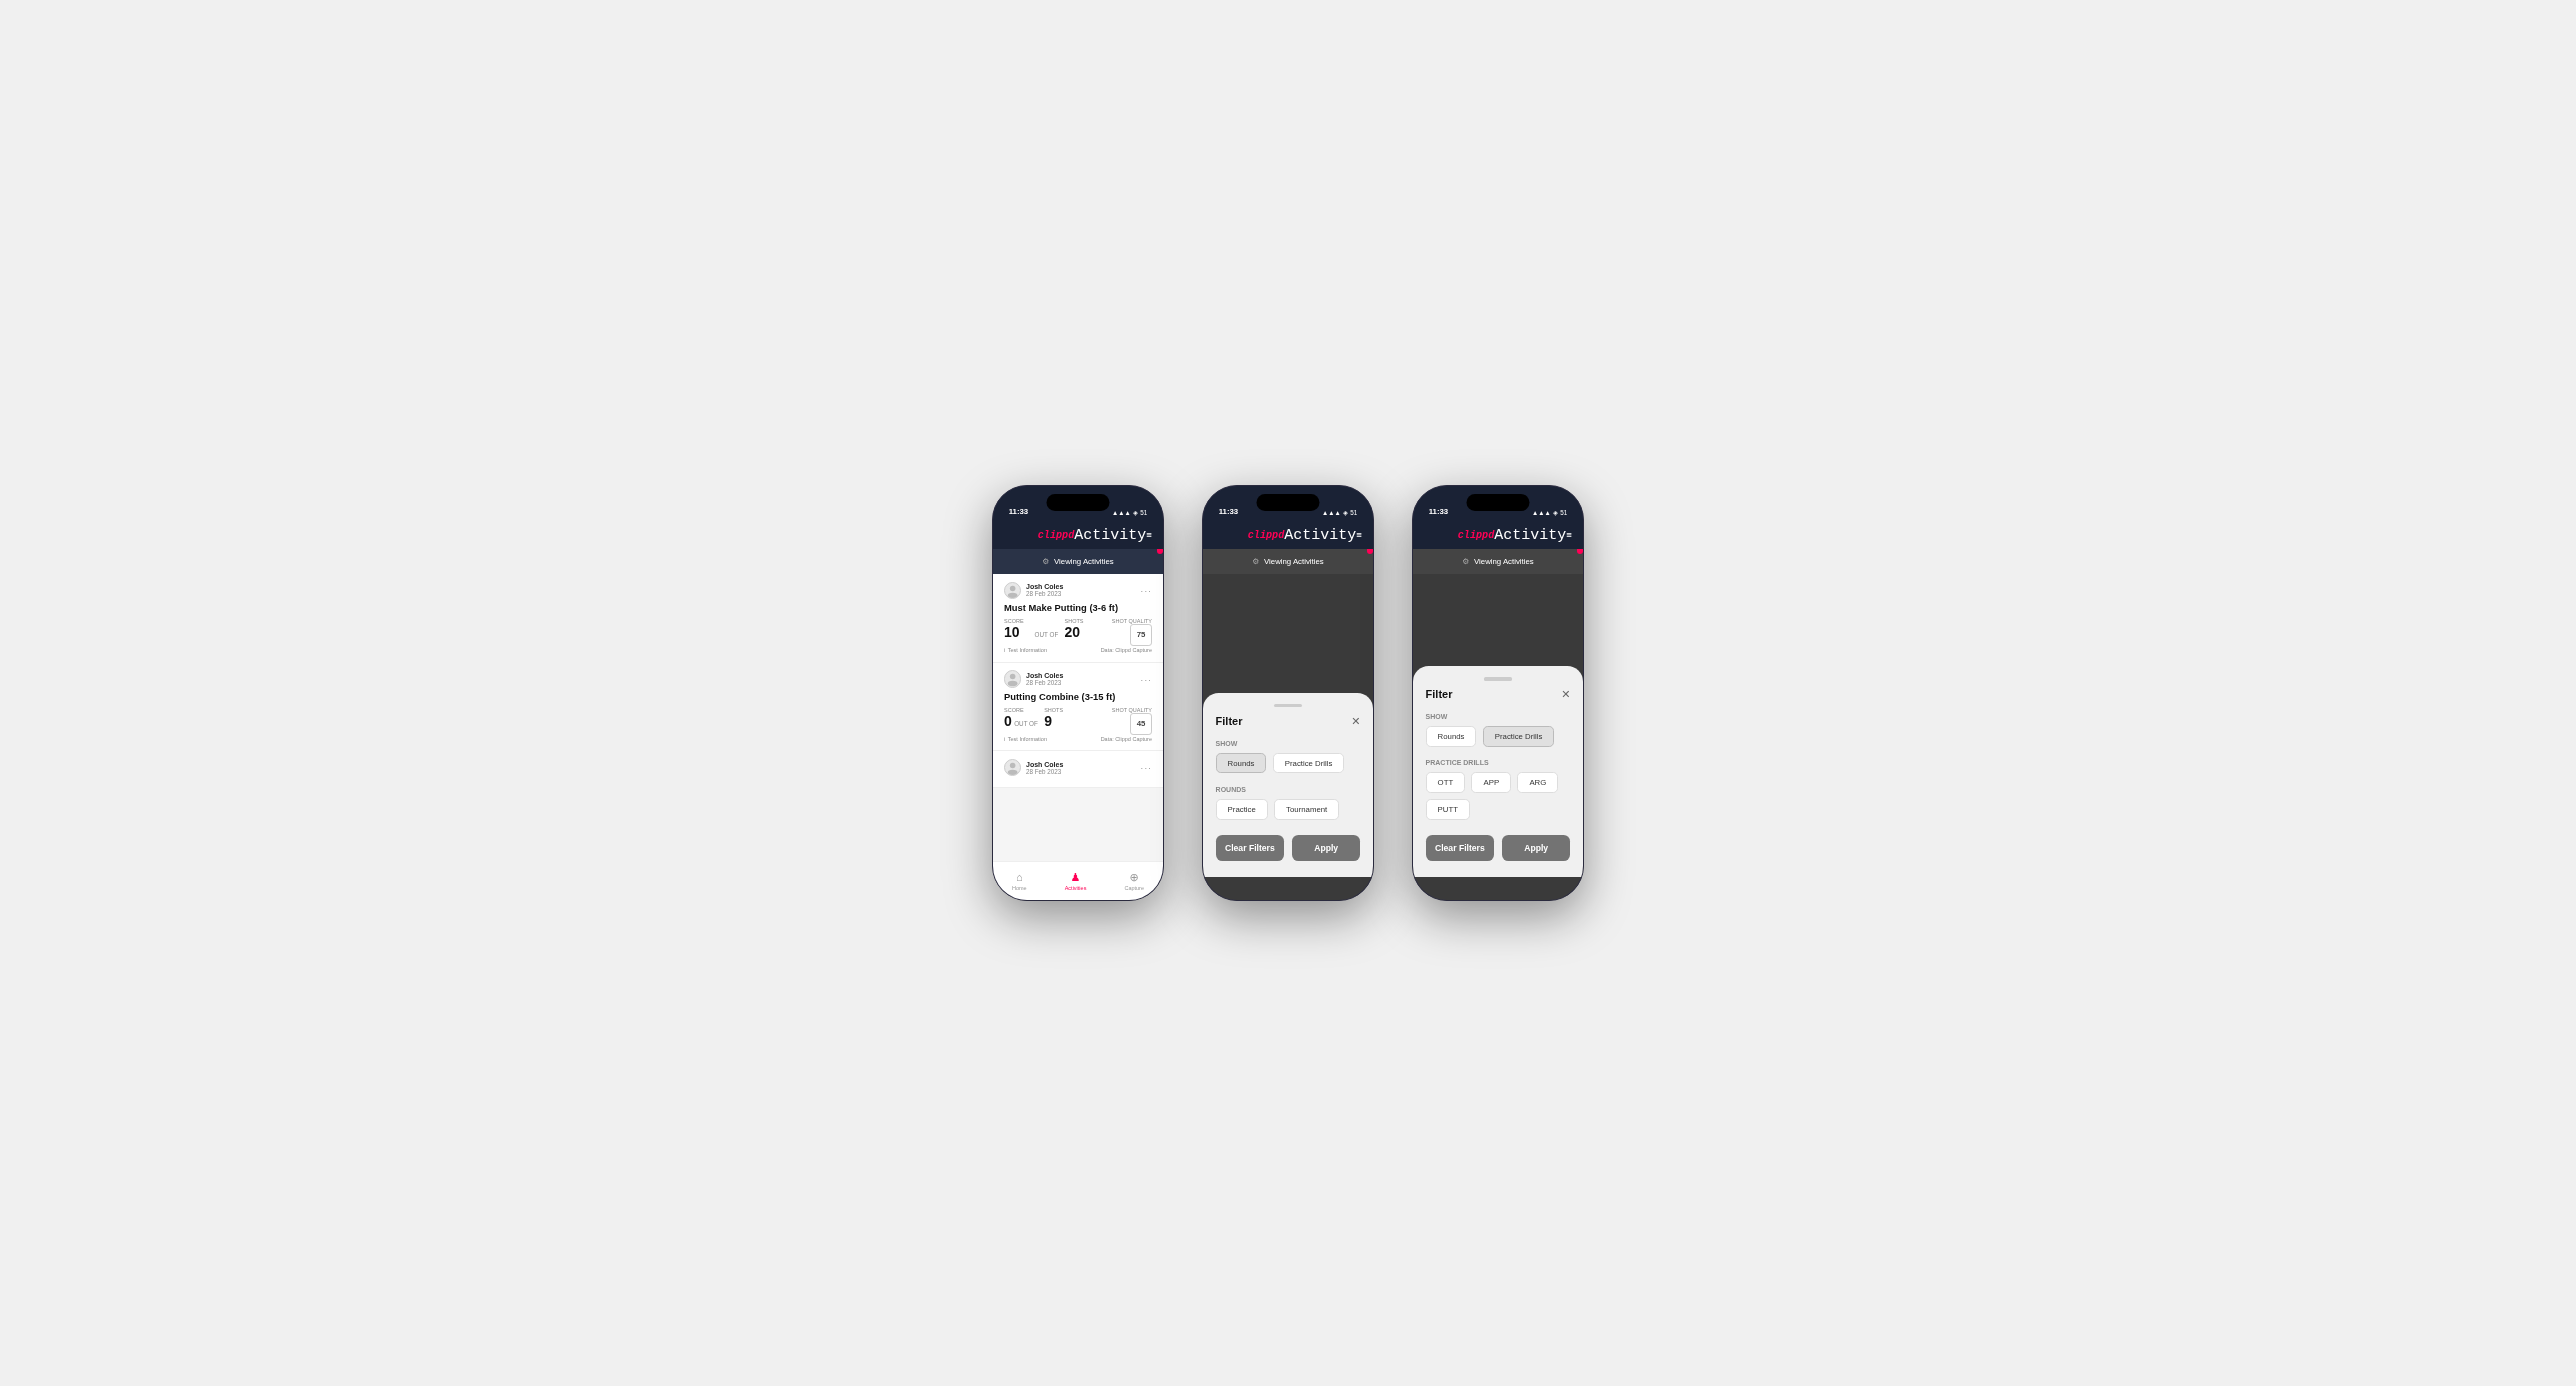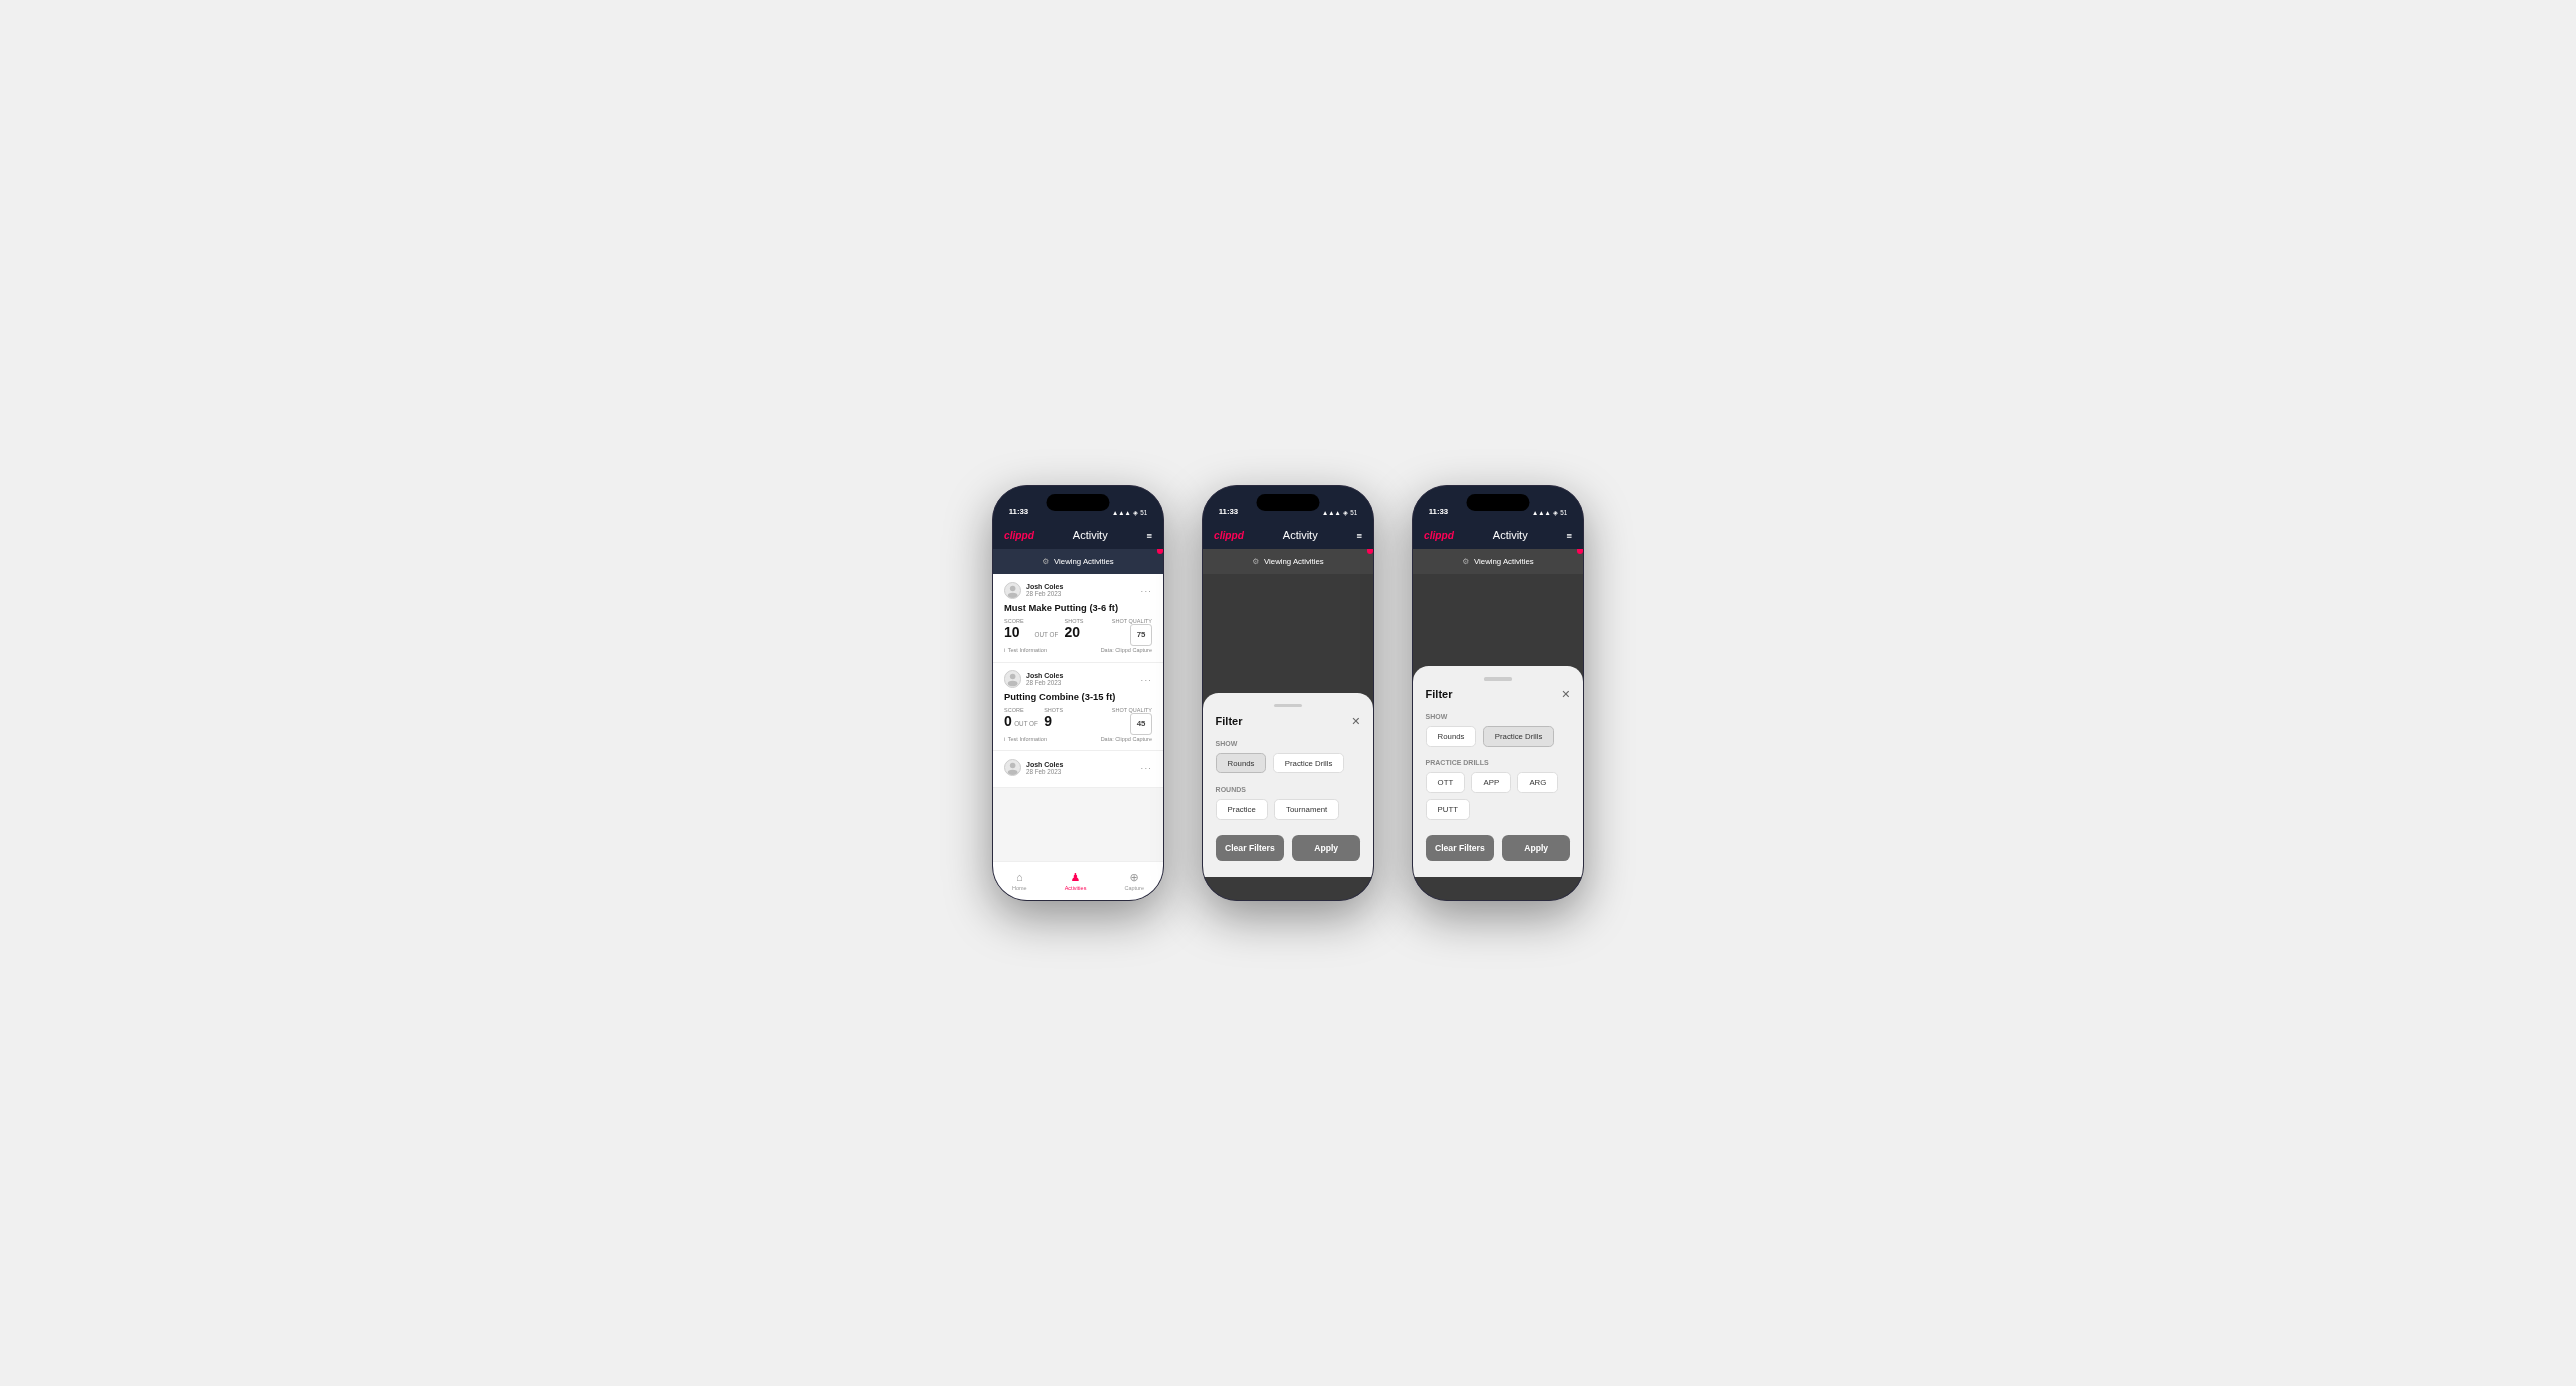--- a/index.html
+++ b/index.html
@@ -80,35 +80,36 @@
     
     .app-header {
       position: absolute;
       top: 35px;
       left: 0;
       right: 0;
       height: 28px;
       background: #1a2235;
       display: flex;
       align-items: center;
-      justify-content: space-between;
+      justify-content: flex-end;
       padding: 0 11px;
       z-index: 50;
+      font-family: Liberation Mono, monospace;
     }
 
     .header-logo {
       color: #ff0055;
       font-size: 10.2px;
       font-weight: 800;
       font-style: italic;
     }
 
     .header-title {
       color: #fff;
-      font-size: 11px;
+      font-size: 15px;
       font-weight: 500;
     }
 
     .header-menu {
       color: #fff;
       font-size: 9.4px;
     }
 
     
     .phone-content {

